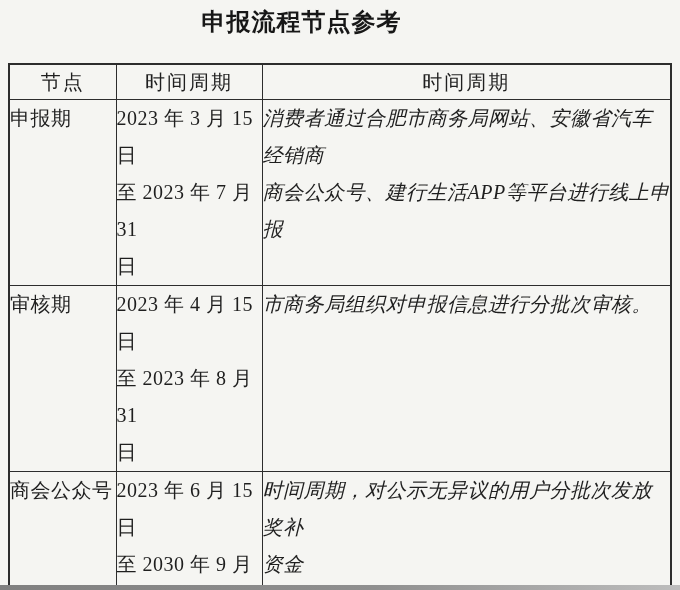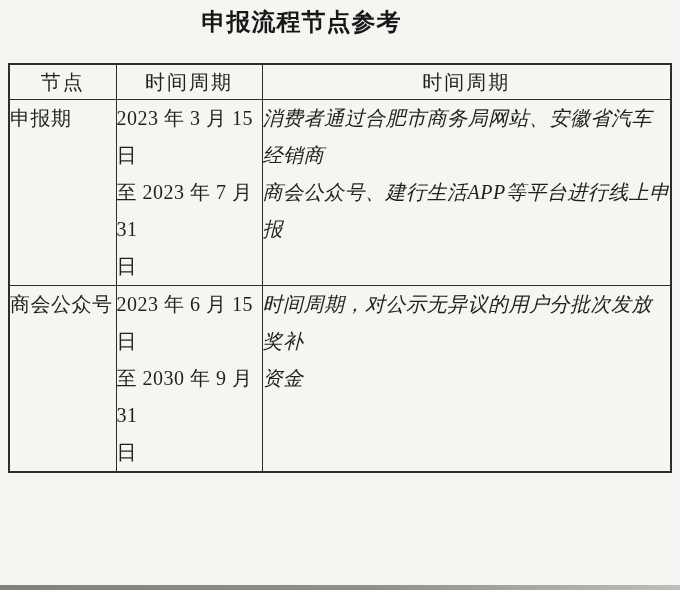--- a/index.html
+++ b/index.html
@@ -102,20 +102,27 @@
     </thead>
     <tbody>
       <tr style="height:145px">
         <td class="cell-node">申报期</td>
         <td class="cell-period">2023 年 3 月 15 日
 至 2023 年 7 月 31
 日</td>
         <td class="cell-content">消费者通过合肥市商务局网站、安徽省汽车经销商
 商会公众号、建行生活APP等平台进行线上申报</td>
       </tr>
+      <tr style="height:114px">
+        <td class="cell-node">审核期</td>
+        <td class="cell-period">2023 年 4 月 15 日
+至 2023 年 8 月 31
+日</td>
+        <td class="cell-content">市商务局组织对申报信息进行分批次审核。</td>
+      </tr>
       <tr style="height:116px">
         <td class="cell-node">商会公众号</td>
         <td class="cell-period">2023 年 6 月 15 日
 至 2030 年 9 月 31
 日</td>
         <td class="cell-content">时间周期，对公示无异议的用户分批次发放奖补
 资金</td>
       </tr>
     </tbody>
   </table>

